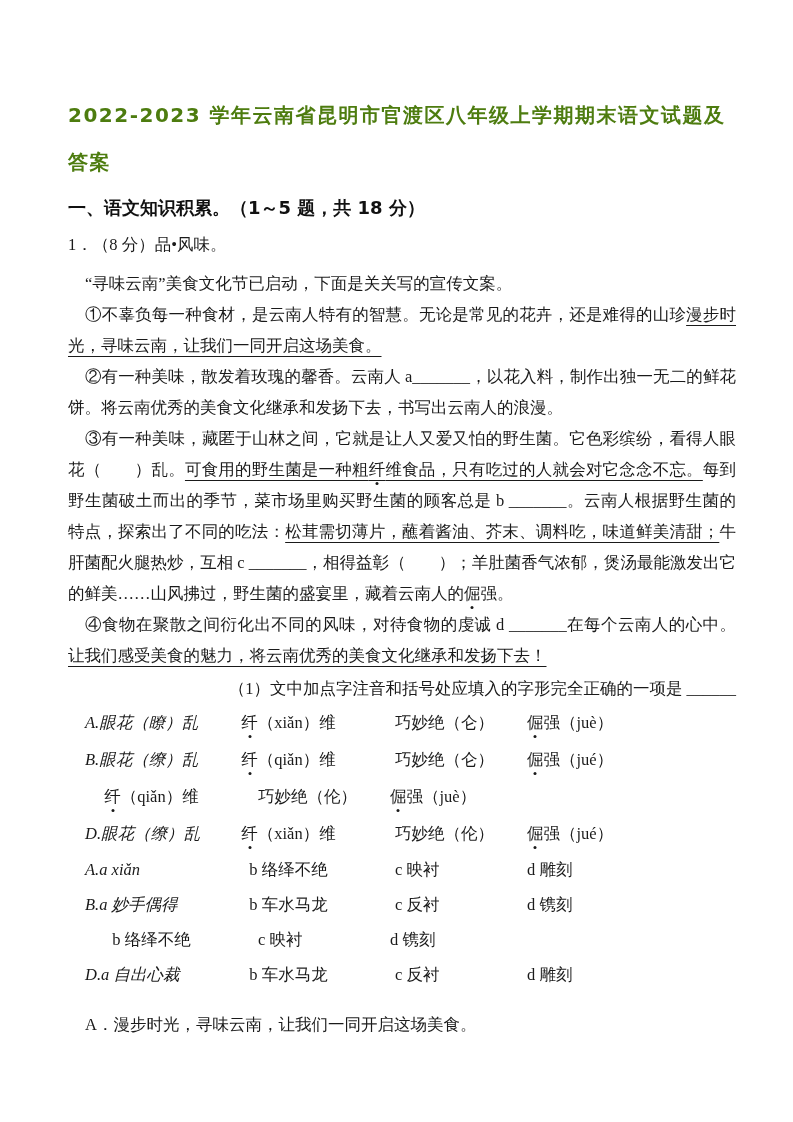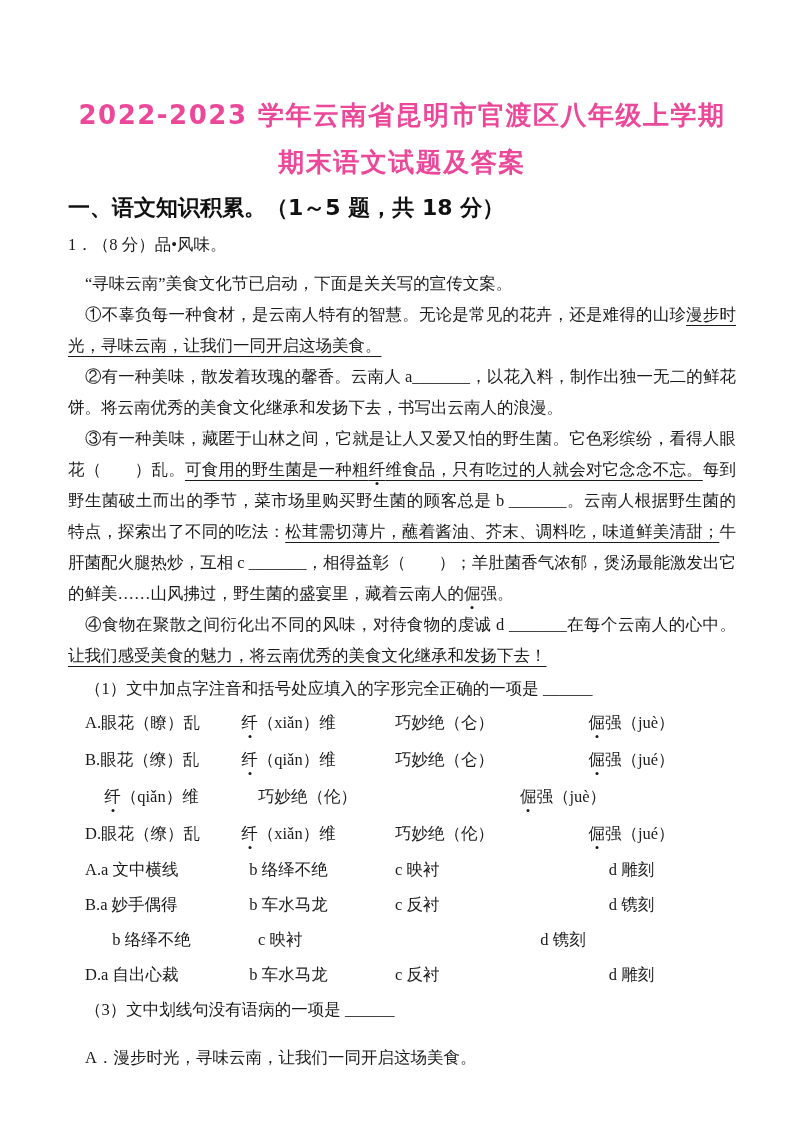--- a/index.html
+++ b/index.html
@@ -4,46 +4,46 @@
 <style>
   html,body{margin:0;padding:0;background:#ffffff;}
   .page{
     width:793px;height:1122px;background:#ffffff;color:#1a1a1a;
     font-family:"Liberation Serif","DejaVu Serif",serif;
     font-size:16.5px;box-sizing:border-box;
     padding:92px 57px 0 68px;overflow:hidden;
   }
   .doc-title{
     font-family:"DejaVu Sans","Liberation Sans",sans-serif;
-    font-size:26px;font-weight:bold;text-align:center;
-    line-height:47px;margin:0 0 10px 0;letter-spacing:1.5px;color:#ec4899;
+    font-size:20px;font-weight:bold;text-align:left;
+    line-height:47px;margin:0 0 10px 0;letter-spacing:1.5px;color:#4d7c0f;
   }
   .section-heading{
     font-family:"DejaVu Sans","Liberation Sans",sans-serif;
-    font-size:22px;font-weight:bold;line-height:24px;margin:0 0 12px 0;color:#111;
+    font-size:18px;font-weight:bold;line-height:24px;margin:0 0 12px 0;color:#111;
   }
   .q-header{margin:0 0 10px 0;line-height:26px;}
   .passage p{margin:0;line-height:31px;text-align:justify;text-indent:17px;}
   .ul{text-decoration:underline;text-underline-offset:5px;text-decoration-thickness:1px;}
   .jd{position:relative;}
   .jd::after{
     content:"";position:absolute;left:50%;bottom:-6px;width:3px;height:3px;
     background:#1a1a1a;border-radius:50%;transform:translateX(-50%);
   }
   .subq{margin:0;}
-  .subq-prompt{margin:2px 0 0 0;line-height:31px;padding-left:17px;}
+  .subq-prompt{margin:2px 0 0 0;line-height:31px;padding-left:17px;text-align:right;}
   .blank{letter-spacing:0;}
   .opt-row{display:flex;padding-left:17px;}
   #q1-options .opt-row{line-height:37px;}
   #q2-options .opt-row{line-height:35px;}
   .opt-cell{display:inline-block;}
-  .opt-cell.c0{width:137px;}
+  .opt-cell.c0{width:137px;font-style:italic;}
   .opt-cell.c1{width:133px;text-align:center;}
   .opt-cell.c2{width:132px;margin-left:40px;}
-  .opt-cell.c3{flex:1;text-align:center;}
+  .opt-cell.c3{flex:1;}
   .q3-option{margin:16px 0 0 0;line-height:33px;padding-left:17px;}
 </style>
 </head>
 <body>
 
 <div class="page">
 
   <h1 class="doc-title">2022-2023 学年云南省昆明市官渡区八年级上学期期末语文试题及答案</h1>
 
   <h2 class="section-heading">一、语文知识积累。（1～5 题，共 18 分）</h2>
@@ -85,21 +85,21 @@
           <span class="opt-cell c1"><span class="jd">纤</span>（xiǎn）维</span>
           <span class="opt-cell c2">巧妙绝（伦）</span>
           <span class="opt-cell c3"><span class="jd">倔</span>强（jué）</span>
         </div>
       </div>
   </div>
 
   <div class="subq">
     <div id="q2-options">
         <div class="opt-row">
-          <span class="opt-cell c0">A.a 文中横线</span>
+          <span class="opt-cell c0">A.a xiǎn</span>
           <span class="opt-cell c1">b 络绎不绝</span>
           <span class="opt-cell c2">c 映衬</span>
           <span class="opt-cell c3">d 雕刻</span>
         </div>
         <div class="opt-row">
           <span class="opt-cell c0">B.a 妙手偶得</span>
           <span class="opt-cell c1">b 车水马龙</span>
           <span class="opt-cell c2">c 反衬</span>
           <span class="opt-cell c3">d 镌刻</span>
         </div>
@@ -111,17 +111,16 @@
         <div class="opt-row">
           <span class="opt-cell c0">D.a 自出心裁</span>
           <span class="opt-cell c1">b 车水马龙</span>
           <span class="opt-cell c2">c 反衬</span>
           <span class="opt-cell c3">d 雕刻</span>
         </div>
       </div>
   </div>
 
   <div class="subq">
-    <p class="subq-prompt"><span>（3）文中划线句没有语病的一项是</span> <span class="blank">______</span></p>
     <p class="q3-option"><span>A．</span><span>漫步时光，寻味云南，让我们一同开启这场美食。</span></p>
   </div>
 
 </div>
 
 </body></html>

